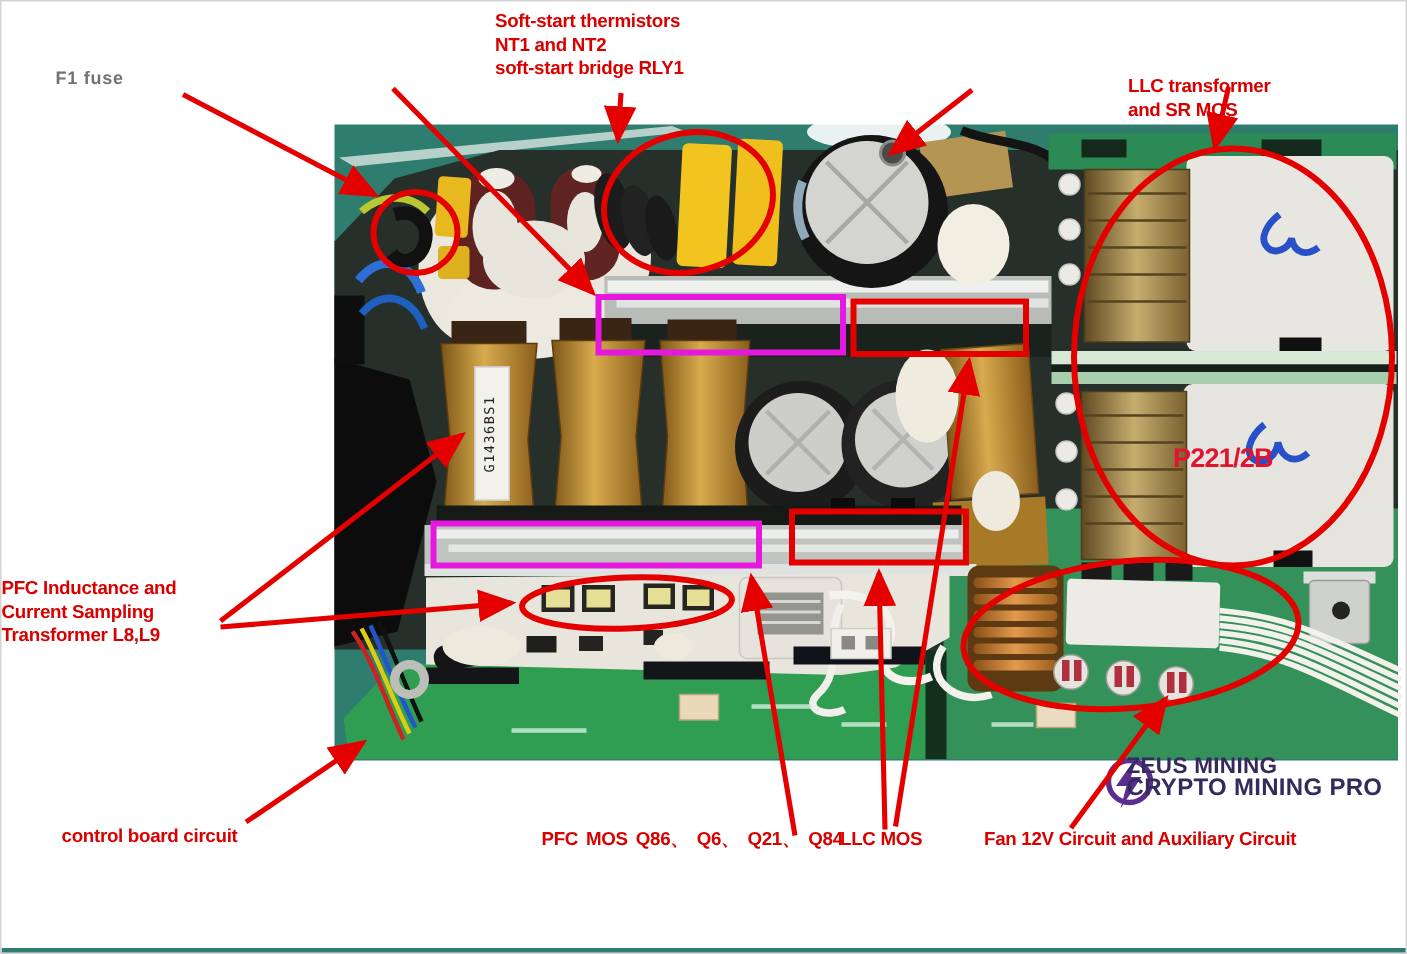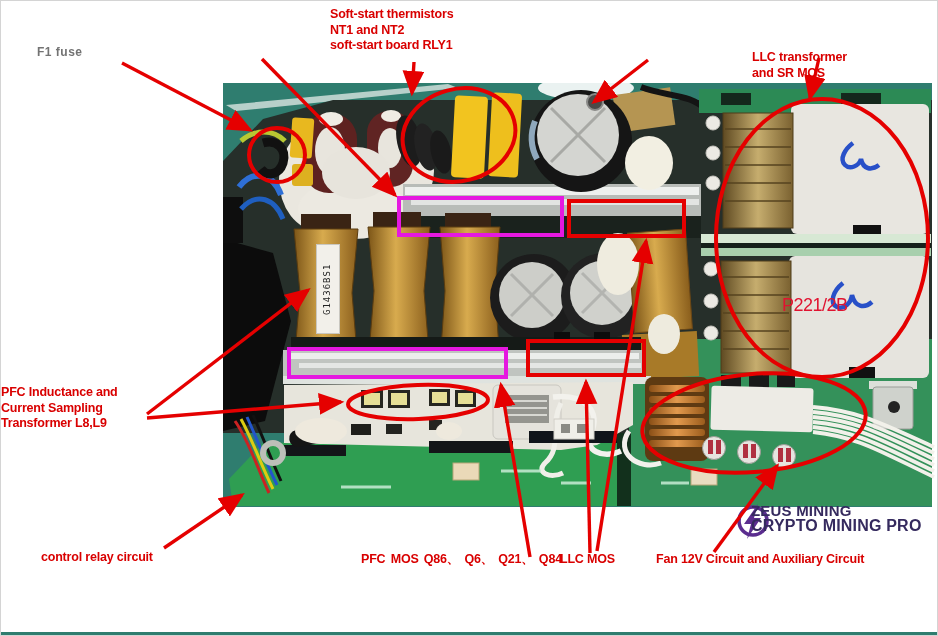--- a/index.html
+++ b/index.html
@@ -2,21 +2,21 @@
 <html><head>
 <meta charset="utf-8">
 <style>
   html,body{margin:0;padding:0;background:#fff;}
   .canvas{position:relative;width:938px;height:636px;background:#ffffff;overflow:hidden;
           font-family:"Liberation Sans",sans-serif;border:1px solid #d4d4d4;box-sizing:border-box;}
   .canvas svg{position:absolute;left:0;top:0;}
   .lbl{position:absolute;color:#d90000;font-weight:bold;font-size:12.5px;line-height:15.5px;
        text-align:left;letter-spacing:-0.2px;white-space:nowrap;}
   .lbl-f1{position:absolute;left:36px;top:44px;color:#737373;font-weight:bold;font-size:12px;letter-spacing:.5px;}
-  .marking-p221{position:absolute;left:781px;top:294px;color:#e01330;font-weight:normal;font-size:18px;letter-spacing:-0.5px;}
+  .marking-p221{position:absolute;left:781px;top:294px;color:#e01330;font-weight:bold;font-size:18px;letter-spacing:-0.5px;}
   .marking-serial{position:absolute;left:315px;top:243px;width:24px;height:90px;background:#f2f0ea;
        border:1px solid #c9c7c0;box-sizing:border-box;color:#222;font-family:"DejaVu Sans Mono",monospace;
        font-size:9px;letter-spacing:1px;writing-mode:vertical-rl;transform:rotate(180deg);
        text-align:center;line-height:21px;}
   .logo-text{position:absolute;left:750px;top:501px;color:#352a5e;}
   .logo-name{font-weight:bold;font-size:15px;line-height:17px;letter-spacing:0.2px;}
   .logo-sub{font-weight:bold;font-size:16px;line-height:14px;letter-spacing:0.2px;}
   .teal-strip{position:absolute;left:0;top:631px;width:938px;height:5px;background:#2f7d6f;}
 </style>
 </head>
@@ -284,36 +284,36 @@
     <line x1="713" y1="551" x2="776" y2="465" marker-end="url(#ah)"></line>
   </g>
 </svg>
 
 <div class="lbl-f1">F1 fuse</div>
 
 
 <div class="lbl" style="left:329px;top:6px;width:168px;">
   <div>Soft-start thermistors</div>
   <div>NT1 and NT2</div>
-  <div>soft-start board RLY1</div>
+  <div>soft-start bridge RLY1</div>
 </div>
 
 
 <div class="lbl" style="left:751px;top:19px;width:150px;margin-top:30px;">
   <div>LLC transformer</div>
   <div>and SR MOS</div>
 </div>
 
 <div class="lbl" style="left:0px;top:384px;width:146px;">
   <div>PFC Inductance and</div>
   <div>Current Sampling</div>
   <div>Transformer L8,L9</div>
 </div>
 
-<div class="lbl" style="left:40px;top:549px;width:150px;">control relay circuit</div>
+<div class="lbl" style="left:40px;top:549px;width:150px;">control board circuit</div>
 
 <div class="lbl" style="left:360px;top:551px;width:208px;word-spacing:2px;">PFC MOS Q86、 Q6、 Q21、 Q84</div>
 
 <div class="lbl" style="left:559px;top:551px;width:70px;">LLC MOS</div>
 
 <div class="lbl" style="left:655px;top:551px;width:240px;">Fan 12V Circuit and Auxiliary Circuit</div>
 
 <div class="marking-p221">P221/2B</div>
 
 <div class="marking-serial">G1436BS1</div>

